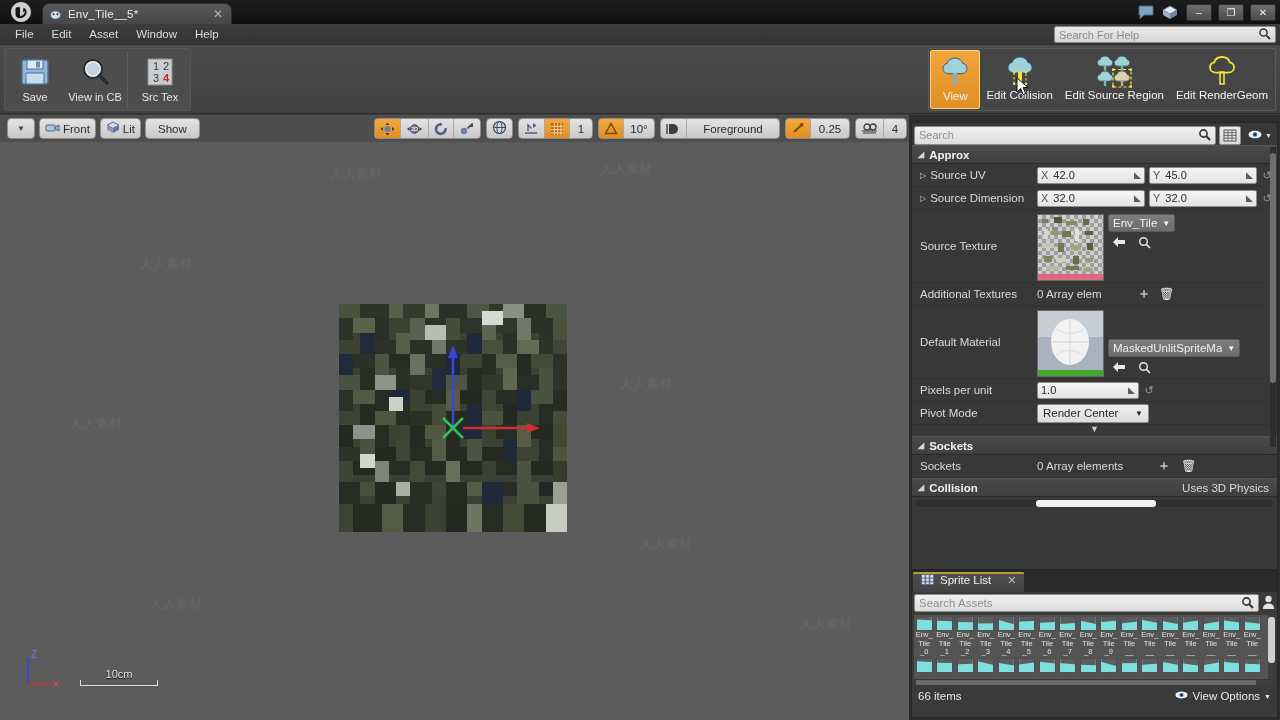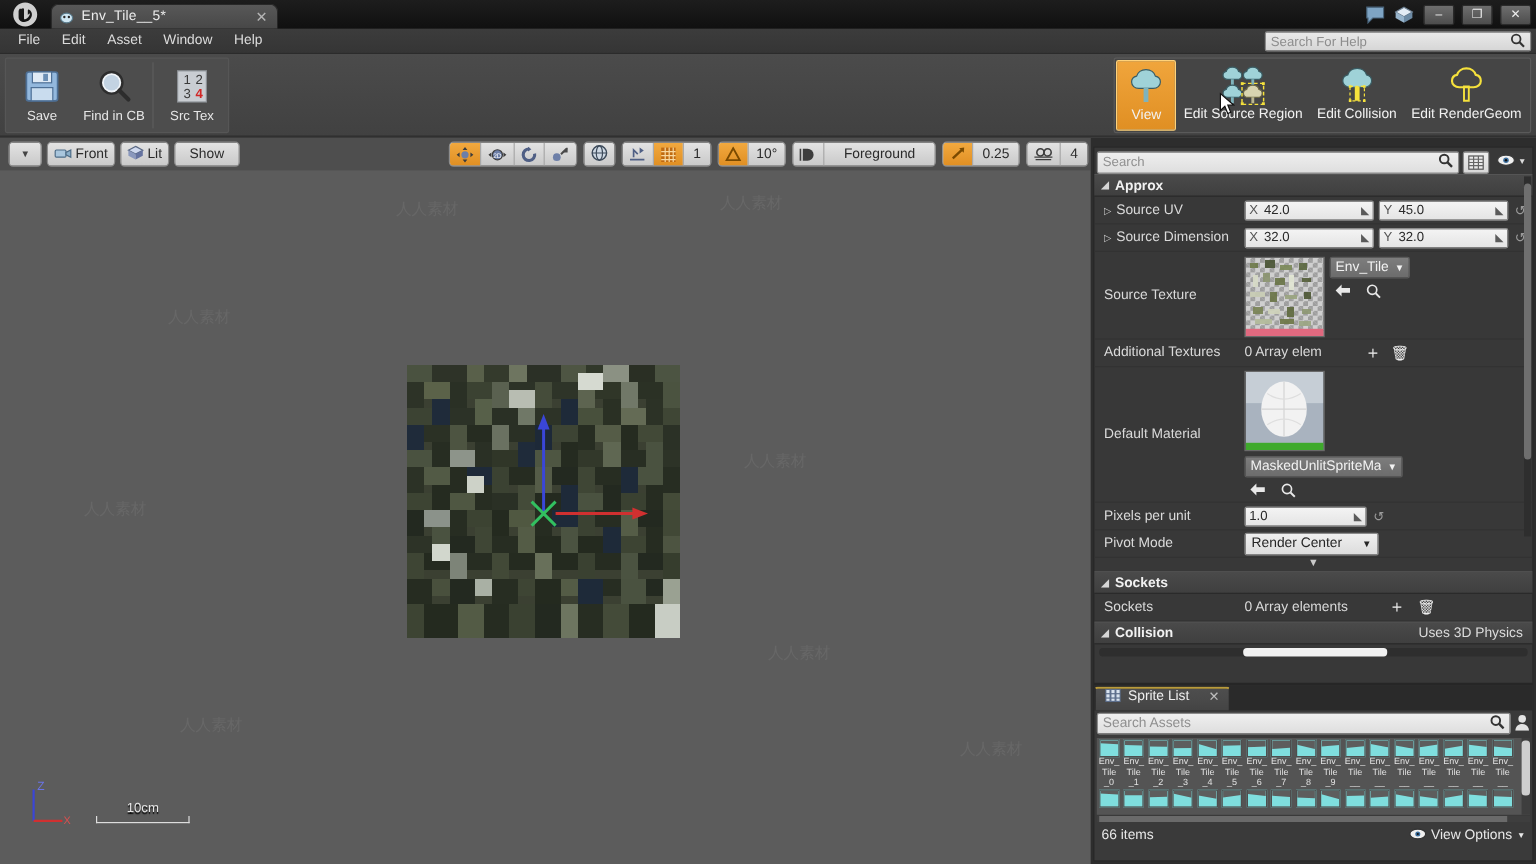--- a/index.html
+++ b/index.html
@@ -391,21 +391,21 @@
         <span class="lbl">Save</span>
       </div>
       <div class="tool-btn">
         <span class="ic">
           <svg width="34" height="32" viewBox="0 0 34 32">
               <circle cx="15" cy="13" r="9" fill="#f0f4f8" stroke="#2d2d2d" stroke-width="2"></circle>
               <circle cx="15" cy="13" r="6.5" fill="#c3d3e2"></circle>
               <path d="M21.5 19.5L29 27" stroke="#2d2d2d" stroke-width="3.5" stroke-linecap="round"></path>
             </svg>
         </span>
-        <span class="lbl">Find in CB</span>
+        <span class="lbl">View in CB</span>
       </div>
       <div class="tool-sep"></div>
       <div class="tool-btn">
         <span class="ic">
           <svg width="32" height="32" viewBox="0 0 32 32">
               <rect x="4" y="3" width="24" height="26" fill="#c9cdd2" stroke="#8b8f94"></rect>
               <text x="9" y="14" font-size="11" font-family="Liberation Sans" fill="#3a3a3a">1</text>
               <text x="19" y="14" font-size="11" font-family="Liberation Sans" fill="#3a3a3a">2</text>
               <text x="9" y="26" font-size="11" font-family="Liberation Sans" fill="#3a3a3a">3</text>
               <text x="19" y="26" font-size="11" font-family="Liberation Sans" fill="#d12626" font-weight="bold">4</text>
@@ -417,54 +417,54 @@
 
     <div class="rt-group">
       <div class="rt-btn active">
         <span class="ic">
           <svg width="36" height="34" viewBox="0 0 36 34">
               <path d="M18 3c4 0 7 2.4 7.8 5.4 2.6.5 4.2 2.6 4.2 5 0 3-2.6 5.3-6 5.3H12c-3.4 0-6-2.3-6-5.3 0-2.4 1.6-4.5 4.2-5C11 5.4 14 3 18 3z" fill="#9fd2d8" stroke="#3a5c63"></path>
               <path d="M16 18h4v12h-4z" fill="#7fb3bb"></path>
             </svg>
         </span>
         <span class="lbl">View</span>
+      </div>
+      <div class="rt-btn">
+        <span class="ic">
+          <svg width="36" height="34" viewBox="0 0 36 34">
+              <path d="M18 3c4 0 7 2.4 7.8 5.4 2.6.5 4.2 2.6 4.2 5 0 3-2.6 5.3-6 5.3H12c-3.4 0-6-2.3-6-5.3 0-2.4 1.6-4.5 4.2-5C11 5.4 14 3 18 3z" fill="#9fd2d8" stroke="#3a5c63"></path>
+              <path d="M16 18h4v12h-4z" fill="#f5e13c"></path>
+              <rect x="11" y="17" width="2.2" height="2.2" fill="#f5e13c"></rect>
+              <rect x="22.8" y="17" width="2.2" height="2.2" fill="#f5e13c"></rect>
+              <rect x="11" y="28.8" width="2.2" height="2.2" fill="#f5e13c"></rect>
+              <rect x="22.8" y="28.8" width="2.2" height="2.2" fill="#f5e13c"></rect>
+              <path d="M12 18h12v12H12z" fill="none" stroke="#f5e13c" stroke-dasharray="2.5,2"></path>
+            </svg>
+        </span>
+        <span class="lbl">Edit Collision</span>
       </div>
       <div class="rt-btn">
         <span class="ic">
           <svg width="44" height="34" viewBox="0 0 44 34">
               <path d="M13 2c2.6 0 4.6 1.6 5.1 3.5 1.7.3 2.7 1.7 2.7 3.2 0 2-1.7 3.5-3.9 3.5H9.1C6.9 12.2 5.2 10.7 5.2 8.7c0-1.5 1-2.9 2.7-3.2C8.4 3.6 10.4 2 13 2z" fill="#9fd2d8" stroke="#3a5c63"></path>
               <path d="M11.8 12h2.4v5h-2.4z" fill="#7fb3bb"></path>
               <path d="M30 2c2.6 0 4.6 1.6 5.1 3.5 1.7.3 2.7 1.7 2.7 3.2 0 2-1.7 3.5-3.9 3.5h-7.8c-2.2 0-3.9-1.5-3.9-3.5 0-1.5 1-2.9 2.7-3.2C25.4 3.6 27.4 2 30 2z" fill="#9fd2d8" stroke="#3a5c63"></path>
               <path d="M28.8 12h2.4v5h-2.4z" fill="#7fb3bb"></path>
               <path d="M13 17c2.6 0 4.6 1.6 5.1 3.5 1.7.3 2.7 1.7 2.7 3.2 0 2-1.7 3.5-3.9 3.5H9.1c-2.2 0-3.9-1.5-3.9-3.5 0-1.5 1-2.9 2.7-3.2C8.4 18.6 10.4 17 13 17z" fill="#9fd2d8" stroke="#3a5c63"></path>
               <path d="M11.8 27h2.4v5h-2.4z" fill="#7fb3bb"></path>
               <path d="M30 17c2.6 0 4.6 1.6 5.1 3.5 1.7.3 2.7 1.7 2.7 3.2 0 2-1.7 3.5-3.9 3.5h-7.8c-2.2 0-3.9-1.5-3.9-3.5 0-1.5 1-2.9 2.7-3.2C25.4 18.6 27.4 17 30 17z" fill="#d8d4b0" stroke="#6b6745"></path>
               <path d="M28.8 27h2.4v5h-2.4z" fill="#bab68f"></path>
               <rect x="21" y="15.5" width="18" height="17.5" fill="none" stroke="#f5e13c" stroke-width="1.2" stroke-dasharray="3,2"></rect>
               <rect x="20" y="14.5" width="2.4" height="2.4" fill="#f5e13c"></rect>
               <rect x="37.6" y="14.5" width="2.4" height="2.4" fill="#f5e13c"></rect>
               <rect x="20" y="31.2" width="2.4" height="2.4" fill="#f5e13c"></rect>
               <rect x="37.6" y="31.2" width="2.4" height="2.4" fill="#f5e13c"></rect>
             </svg>
         </span>
         <span class="lbl">Edit Source Region</span>
-      </div>
-      <div class="rt-btn">
-        <span class="ic">
-          <svg width="36" height="34" viewBox="0 0 36 34">
-              <path d="M18 3c4 0 7 2.4 7.8 5.4 2.6.5 4.2 2.6 4.2 5 0 3-2.6 5.3-6 5.3H12c-3.4 0-6-2.3-6-5.3 0-2.4 1.6-4.5 4.2-5C11 5.4 14 3 18 3z" fill="#9fd2d8" stroke="#3a5c63"></path>
-              <path d="M16 18h4v12h-4z" fill="#f5e13c"></path>
-              <rect x="11" y="17" width="2.2" height="2.2" fill="#f5e13c"></rect>
-              <rect x="22.8" y="17" width="2.2" height="2.2" fill="#f5e13c"></rect>
-              <rect x="11" y="28.8" width="2.2" height="2.2" fill="#f5e13c"></rect>
-              <rect x="22.8" y="28.8" width="2.2" height="2.2" fill="#f5e13c"></rect>
-              <path d="M12 18h12v12H12z" fill="none" stroke="#f5e13c" stroke-dasharray="2.5,2"></path>
-            </svg>
-        </span>
-        <span class="lbl">Edit Collision</span>
       </div>
       <div class="rt-btn">
         <span class="ic">
           <svg width="36" height="34" viewBox="0 0 36 34">
               <path d="M18 3c4 0 7 2.4 7.8 5.4 2.6.5 4.2 2.6 4.2 5 0 3-2.6 5.3-6 5.3H12c-3.4 0-6-2.3-6-5.3 0-2.4 1.6-4.5 4.2-5C11 5.4 14 3 18 3z" fill="none" stroke="#f5e13c" stroke-width="1.8"></path>
               <path d="M16 18h4v12h-4z" fill="none" stroke="#f5e13c" stroke-width="1.6"></path>
             </svg>
         </span>
         <span class="lbl">Edit RenderGeom</span>
       </div>
@@ -950,21 +950,21 @@
           <span style="font-size:11.5px;color:#dadada;width:92px;overflow:hidden;white-space:nowrap;">0 Array elem</span>
           <span style="font-size:14px;color:#eee;padding:0 4px;">＋</span>
           <span style="font-size:12px;color:#eee;">🗑</span>
         </div>
       </div>
 
       <div class="prop-row" style="min-height:73px;">
         <div class="prop-name">
           <span>Default Material</span>
         </div>
-        <div class="prop-val" style="align-items:flex-start;padding-top:3px;flex-direction:column;">
+        <div class="prop-val" style="align-items:flex-end;padding-top:3px;">
           <div class="thumb" style="background:none;">
             <svg width="65" height="65" viewBox="0 0 65 65" style="position:absolute;left:0;top:0;">
               <rect width="65" height="65" fill="#b9c2cc"></rect>
               <rect y="0" width="65" height="26" fill="#c6ced6"></rect>
               <rect y="26" width="65" height="39" fill="#a9b3bf"></rect>
               <ellipse cx="32" cy="31" rx="19" ry="23" fill="#f2f2f2"></ellipse>
               <path d="M13 31h38M32 8v46" stroke="#d4d4d4" stroke-width="1"></path>
               <path d="M18 18c9 6 19 6 28 0M18 44c9-6 19-6 28 0" fill="none" stroke="#dedede"></path>
             </svg>
             <div class="strip" style="background:#3faa2c;"></div>

